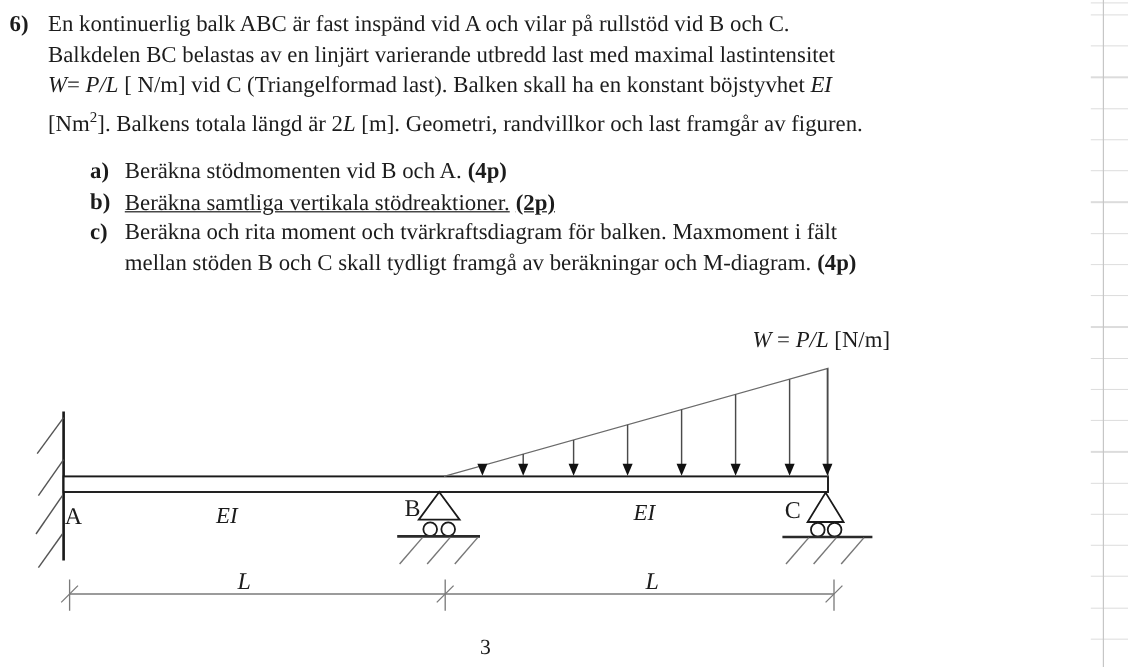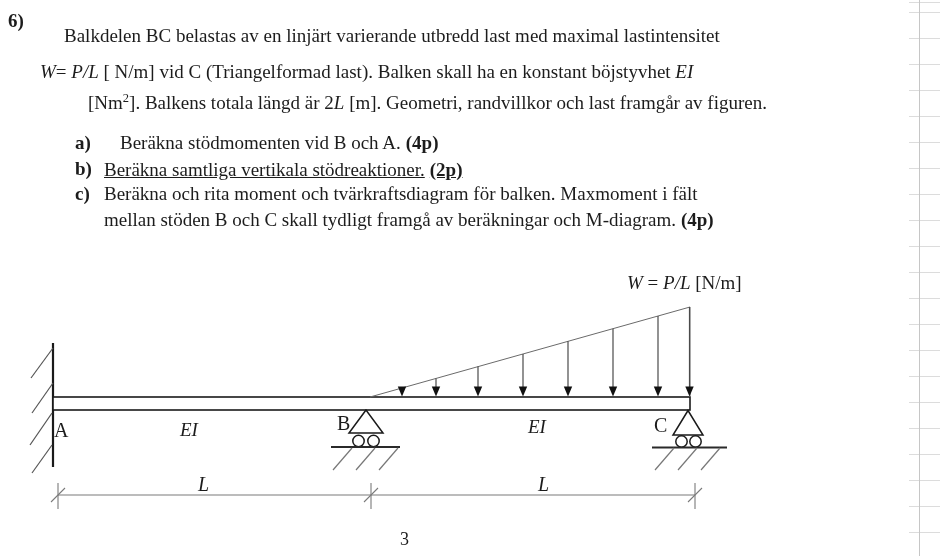--- a/index.html
+++ b/index.html
@@ -26,26 +26,27 @@
 </style>
 </head>
 <body>
 
 <div id="page">
 
   <div class="grid-h"></div>
   <div class="grid-v"></div>
 
   <div class="tline b" style="left:8px; top:9px;">6)</div>
-  <div class="tline" style="left:40px; top:24px;margin-left:24px;">Balkdelen BC belastas av en linjärt varierande utbredd last med maximal lastintensitet</div>
+  <div class="tline" style="left:40px; top:9px;">En kontinuerlig balk ABC är fast inspänd vid A och vilar på rullstöd vid B och C.</div>
+  <div class="tline" style="left:40px; top:35px;">Balkdelen BC belastas av en linjärt varierande utbredd last med maximal lastintensitet</div>
   <div class="tline" style="left:40px; top:60px;"><span class="it">W</span><span>= </span><span class="it">P/L</span><span> [ N/m] vid C (Triangelformad last). Balken skall ha en konstant böjstyvhet </span><span class="it">EI</span></div>
-  <div class="tline" style="left:40px; top:86px;margin-left:48px;"><span>[Nm</span><span class="sp2">2</span><span>]. Balkens totala längd är 2</span><span class="it">L</span><span> [m]. Geometri, randvillkor och last framgår av figuren.</span></div>
+  <div class="tline" style="left:40px; top:86px;"><span>[Nm</span><span class="sp2">2</span><span>]. Balkens totala längd är 2</span><span class="it">L</span><span> [m]. Geometri, randvillkor och last framgår av figuren.</span></div>
 
   <div class="tline b" style="left:75px; top:131px;">a)</div>
-  <div class="tline" style="left:120px; top:131px;"><span>Beräkna stödmomenten vid B och A.</span><span class="pts">(4p)</span></div>
+  <div class="tline" style="left:104px; top:131px;"><span>Beräkna stödmomenten vid B och A.</span><span class="pts">(4p)</span></div>
 
   <div class="tline b" style="left:75px; top:157px;">b)</div>
   <div class="tline" style="left:104px; top:158px;text-decoration:underline;"><span>Beräkna samtliga vertikala stödreaktioner.</span><span class="pts">(2p)</span></div>
 
   <div class="tline b" style="left:75px; top:182px;">c)</div>
   <div class="tline" style="left:104px; top:182px;text-align:center;">Beräkna och rita moment och tvärkraftsdiagram för balken. Maxmoment i fält</div>
   <div class="tline" style="left:104px; top:208px;text-align:center;"><span>mellan stöden B och C skall tydligt framgå av beräkningar och M-diagram.</span><span class="pts">(4p)</span></div>
 
   <svg id="figure" width="800" height="301" viewBox="0 0 800 301">
 

